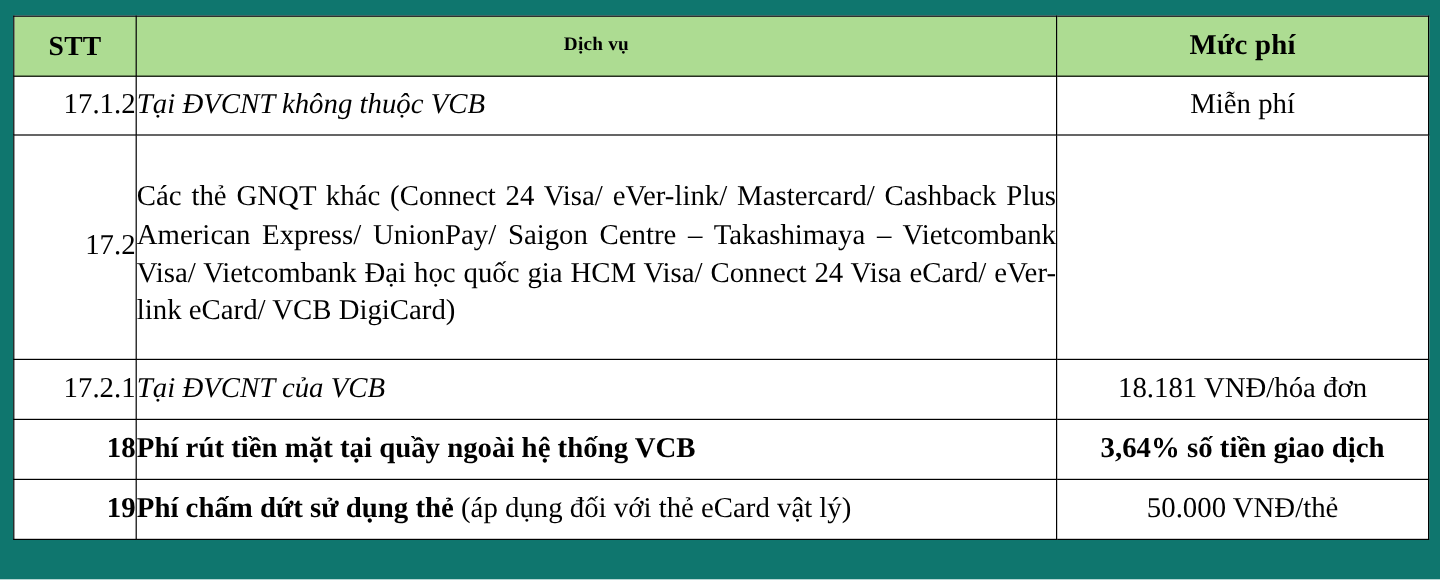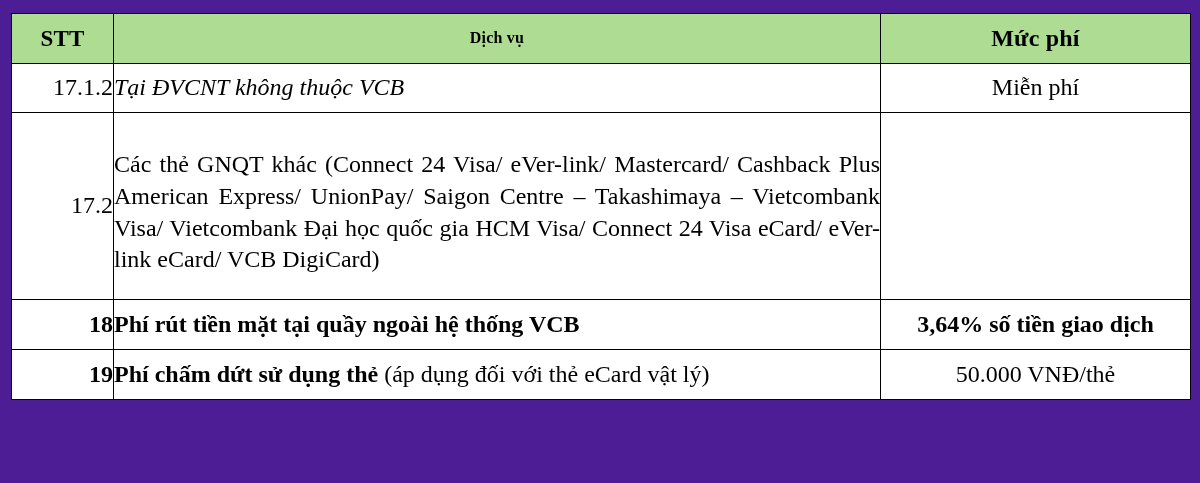--- a/index.html
+++ b/index.html
@@ -12,21 +12,21 @@
     height: 483px;
     font-family: "Liberation Serif", "DejaVu Serif", serif;
     color: #000000;
     overflow: hidden;
   }
 
   .sheet {
     position: relative;
     width: 1200px;
     height: 483px;
-    background: #4c1d95;
+    background: #0f766e;
   }
 
   table.fee-table {
     position: absolute;
     left: 11px;
     top: 13px;
     width: 1179px;
     border-collapse: collapse;
     table-layout: fixed;
     background: #ffffff;
@@ -129,20 +129,25 @@
         <td class="svc italic">Tại ĐVCNT không thuộc VCB</td>
         <td class="fee">Miễn phí</td>
       </tr>
 
       <tr class="r-172">
         <td class="stt">17.2</td>
         <td class="svc justify">Các thẻ GNQT khác (Connect 24 Visa/ eVer-link/ Mastercard/ Cashback Plus American Express/ UnionPay/ Saigon Centre – Takashimaya – Vietcombank Visa/ Vietcombank Đại học quốc gia HCM Visa/ Connect 24 Visa eCard/ eVer-link eCard/ VCB DigiCard)</td>
         <td class="fee merged-empty"></td>
       </tr>
 
+      <tr class="r-1721">
+        <td class="stt">17.2.1</td>
+        <td class="svc italic">Tại ĐVCNT của VCB</td>
+        <td class="fee">18.181 VNĐ/hóa đơn</td>
+      </tr>
 
 
       <tr class="r-18">
         <td class="stt bold">18</td>
         <td class="svc">
           <span class="b">Phí rút tiền mặt tại quầy ngoài hệ thống VCB</span><span class="n"></span>
         </td>
         <td class="fee bold">3,64% số tiền giao dịch</td>
       </tr>
 

